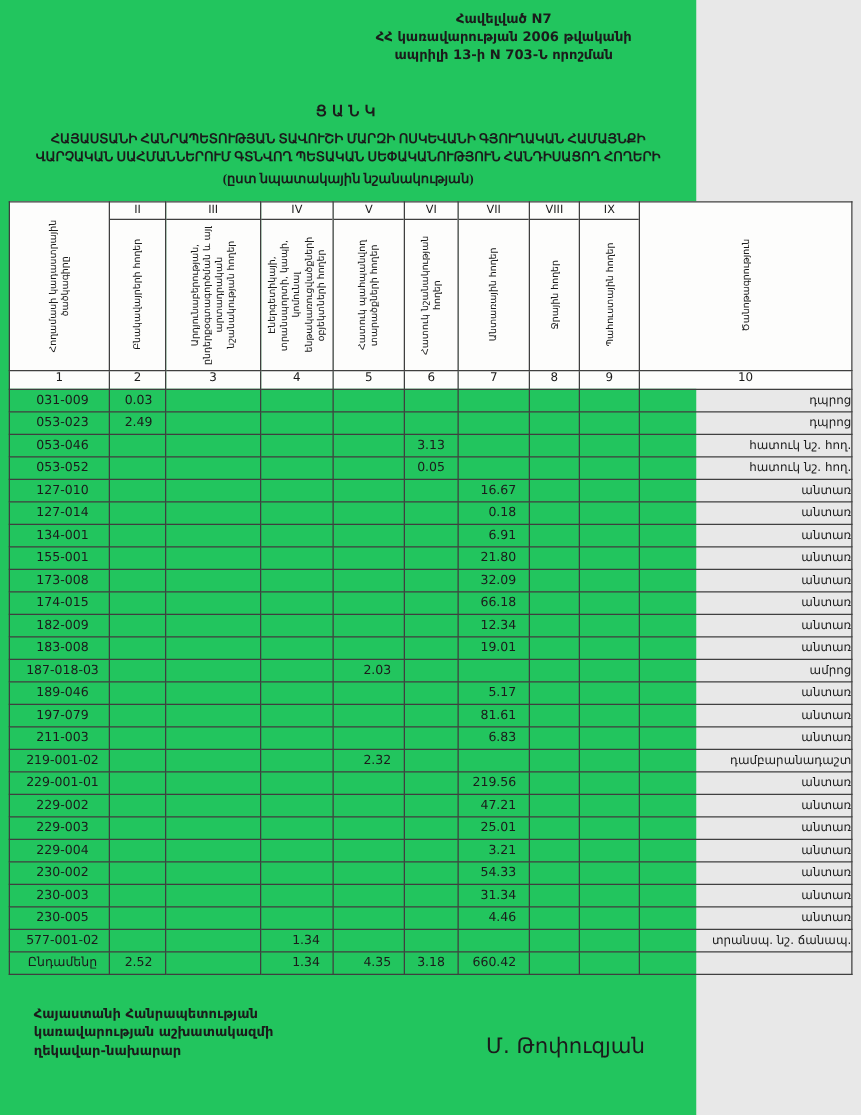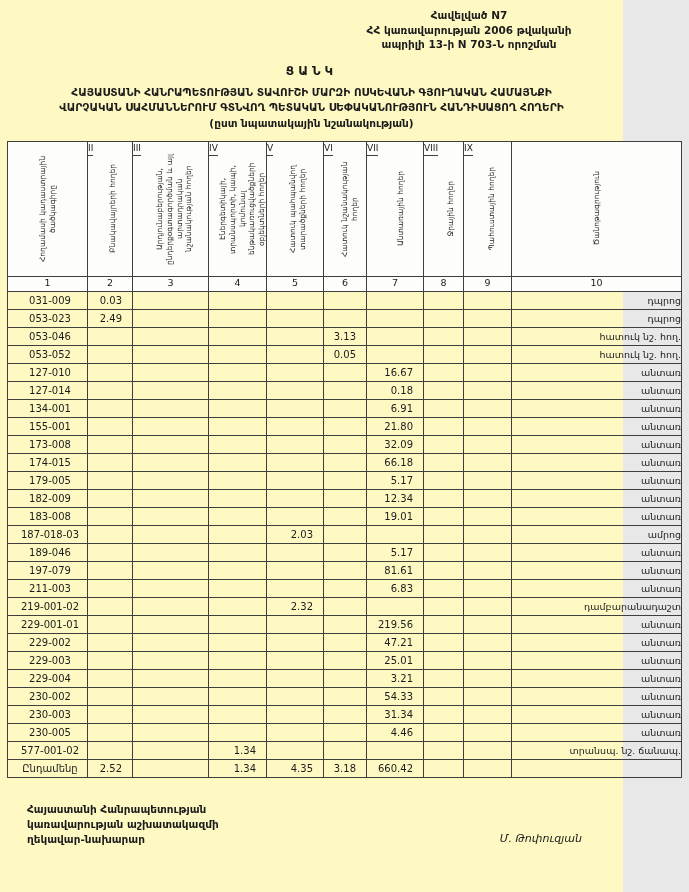--- a/index.html
+++ b/index.html
@@ -1,46 +1,46 @@
 <!DOCTYPE html>
 <html><head>
 <meta charset="utf-8">
 <style>
   html,body{margin:0;padding:0;background:#e8e8e8;}
   body{width:689px;height:892px;font-family:"DejaVu Sans",sans-serif;color:#1b1b1b;}
-  .page{width:623px;height:892px;background:#fef9c3;box-sizing:border-box;padding:6px 7px;position:relative;}
+  .page{width:557px;height:892px;background:#22c55e;box-sizing:border-box;padding:6px 7px;position:relative;}
 
   
   .appendix{width:250px;margin:2px 22px 0 auto;text-align:center;font-weight:bold;font-size:10.5px;line-height:1.4;}
 
   
-  .title{margin-top:12px;text-align:center;font-weight:bold;}
+  .title{margin-top:30px;text-align:center;font-weight:bold;font-family:Liberation Serif, serif;}
   .title-main{font-size:12px;letter-spacing:4px;margin-bottom:7px;}
   .title-l1,.title-l2{font-size:10.5px;line-height:1.45;}
   .title-l3{font-size:10.5px;margin-top:1px;}
 
   
   table{border-collapse:collapse;table-layout:fixed;width:674px;margin-top:12px;}
   th,td{border:1px solid #3f3f3f;padding:0;}
   thead th{vertical-align:top;font-weight:normal;background:#fdfdfc;}
-  .hcell{display:flex;height:134px;}
+  .hcell{display:flex;flex-direction:column;height:134px;}
   .roman{height:13px;line-height:13px;border-bottom:1px solid #3f3f3f;font-size:9px;text-align:center;flex:none;}
   .rotwrap{flex:1;display:flex;align-items:center;justify-content:center;padding:3px 1px;overflow:hidden;}
   .rot{writing-mode:vertical-rl;transform:rotate(180deg);font-size:7.5px;line-height:1.3;max-height:114px;text-align:center;}
   .numrow th{height:14px;font-size:9.5px;text-align:center;font-weight:normal;}
   tbody td{height:17px;font-size:10px;}
   td.code{text-align:center;padding-left:5px;}
   td.num{text-align:right;padding-right:10px;}
   td.note{text-align:right;padding-left:8px;font-size:9.5px;}
   tr.total-row td{font-size:10px;}
 
   
   .footer{display:flex;justify-content:space-between;align-items:flex-end;margin-top:24px;padding:0 34px 0 20px;gap:31px;}
   .footer-left{font-weight:bold;font-size:10.5px;line-height:1.45;}
-  .signature{font-style:italic;font-size:11px;padding-bottom:2px;}
+  .signature{font-size:17px;padding-bottom:2px;}
 </style>
 </head>
 <body>
 
 <div class="page">
 
   <div class="appendix">
     <div>Հավելված N7</div>
     <div>ՀՀ կառավարության 2006 թվականի</div>
     <div>ապրիլի 13-ի N 703-Ն որոշման</div>
@@ -275,32 +275,20 @@
           <td class="num"></td>
           <td class="num"></td>
           <td class="num"></td>
           <td class="num"></td>
           <td class="num">66.18</td>
           <td class="num"></td>
           <td class="num"></td>
           <td class="note">անտառ</td>
         </tr>
         <tr>
-          <td class="code">179-005</td>
-          <td class="num"></td>
-          <td class="num"></td>
-          <td class="num"></td>
-          <td class="num"></td>
-          <td class="num"></td>
-          <td class="num">5.17</td>
-          <td class="num"></td>
-          <td class="num"></td>
-          <td class="note">անտառ</td>
-        </tr>
-        <tr>
           <td class="code">182-009</td>
           <td class="num"></td>
           <td class="num"></td>
           <td class="num"></td>
           <td class="num"></td>
           <td class="num"></td>
           <td class="num">12.34</td>
           <td class="num"></td>
           <td class="num"></td>
           <td class="note">անտառ</td>

